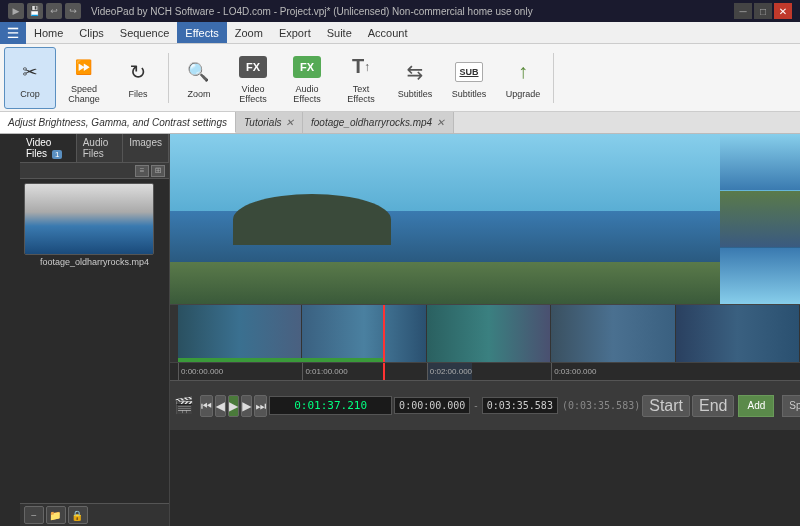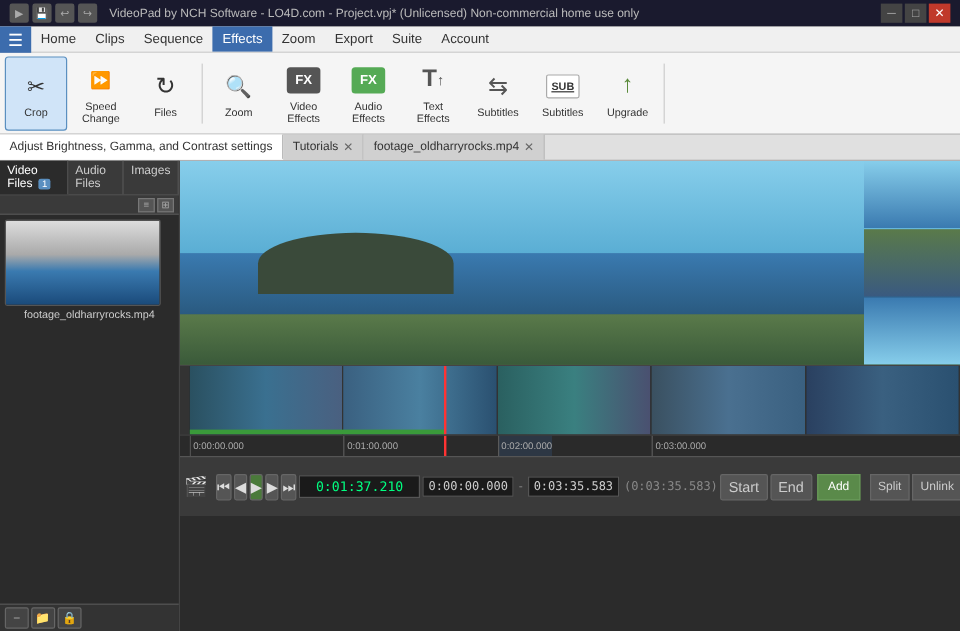--- a/index.html
+++ b/index.html
@@ -25,27 +25,27 @@
     .toolbar { background: #f5f5f5; height: 68px; display: flex; align-items: center; padding: 2px 4px; border-bottom: 1px solid #ccc; gap: 2px; }
     .tool-btn { display: flex; flex-direction: column; align-items: center; justify-content: center; width: 52px; height: 62px; border: 1px solid transparent; border-radius: 3px; cursor: pointer; font-size: 9px; color: #333; padding: 2px; }
     .tool-btn.active { background: #d0e4f8; border-color: #5a8fc0; }
     .tool-icon { width: 32px; height: 32px; display: flex; align-items: center; justify-content: center; font-size: 18px; margin-bottom: 2px; }
     .tool-label { font-size: 9px; text-align: center; line-height: 1.1; }
     .toolbar-sep { width: 1px; height: 50px; background: #ccc; margin: 0 2px; }
     .social-icon { width: 18px; height: 18px; border-radius: 3px; display: flex; align-items: center; justify-content: center; font-size: 10px; font-weight: bold; color: white; cursor: pointer; }
     .beta-label { font-size: 9px; color: #666; margin-right: 4px; }
 
     
-    .tabbar { background: #e0e0e0; height: 22px; display: flex; align-items: stretch; border-bottom: 1px solid #bbb; }
+    .tabbar { background: #e0e0e0; height: 22px; display: flex; align-items: stretch; border-bottom: 1px solid #bbb; font-style: italic; }
     .tab { padding: 0 8px; display: flex; align-items: center; font-size: 10px; cursor: pointer; border-right: 1px solid #bbb; background: #d0d0d0; white-space: nowrap; }
     .tab.active { background: white; border-bottom: 1px solid white; }
     .tab .close-x { margin-left: 4px; color: #666; font-size: 10px; }
 
     
-    .main-area { display: flex; height: calc(526px - 22px - 22px - 68px - 22px); }
+    .main-area { display: flex; height: calc(526px - 22px - 22px - 68px - 22px); margin-left: 20px; }
 
     
     .left-panel { width: 150px; background: #2b2b2b; border-right: 1px solid #444; display: flex; flex-direction: column; }
     .file-tabs { display: flex; background: #3a3a3a; border-bottom: 1px solid #555; }
     .file-tab { padding: 3px 6px; font-size: 10px; color: #ccc; cursor: pointer; border-right: 1px solid #555; }
     .file-tab.active { background: #2b2b2b; color: white; }
     .file-badge { background: #5a8fc0; color: white; font-size: 8px; padding: 0 3px; border-radius: 2px; margin-left: 2px; }
     .file-content { flex: 1; padding: 4px; overflow-y: auto; }
     .file-item { margin-bottom: 4px; cursor: pointer; }
     .file-thumb { width: 130px; height: 72px; background: #1a4a7a; border: 1px solid #555; border-radius: 2px; overflow: hidden; }
@@ -55,26 +55,26 @@
     .panel-icons { display: flex; gap: 2px; padding: 2px 4px; background: #333; border-top: 1px solid #555; }
     .panel-icon-btn { width: 20px; height: 18px; background: #444; border: 1px solid #666; display: flex; align-items: center; justify-content: center; cursor: pointer; font-size: 10px; color: #aaa; border-radius: 2px; }
     .preview-video { height: 170px; background: #000; display: flex; align-items: center; justify-content: center; overflow: hidden; }
     .preview-img { width: 100%; height: 100%; background: linear-gradient(180deg, #87ceeb 0%, #6ab0d4 30%, #4a8ab0 50%, #2a5a80 65%, #4a6a4a 80%, #6a8a5a 100%); }
 
     
     .timeline-strip { height: 58px; background: #222; border-top: 1px solid #444; display: flex; overflow: hidden; }
 
     
     .playback-bar { background: #3a3a3a; height: 50px; display: flex; align-items: center; padding: 0 4px; gap: 2px; border-top: 1px solid #555; }
-    .time-display { background: #1a1a1a; color: #00ff80; font-size: 11px; padding: 2px 13px; border: 1px solid #555; font-family: monospace; }
+    .time-display { background: #1a1a1a; color: #00ff80; font-size: 11px; padding: 2px 24px; border: 1px solid #555; font-family: monospace; }
     .play-btn { width: 24px; height: 22px; background: #555; border: 1px solid #666; color: #ddd; font-size: 12px; cursor: pointer; display: flex; align-items: center; justify-content: center; border-radius: 2px; }
     .play-btn.play { background: #4a7a3a; }
     .time-range { background: #1a1a1a; color: #ccc; font-size: 10px; padding: 2px 4px; border: 1px solid #555; font-family: monospace; }
     .duration-display { color: #888; font-size: 10px; font-family: monospace; }
-    .ctrl-btn { background: #555; border: 1px solid #666; color: #ccc; font-size: 12px; padding: 2px 6px; cursor: pointer; height: 22px; display: flex; align-items: center; border-radius: 2px; }
+    .ctrl-btn { background: #555; border: 1px solid #666; color: #ccc; font-size: 16px; padding: 2px 6px; cursor: pointer; height: 22px; display: flex; align-items: center; border-radius: 2px; }
     .camera-icon { font-size: 16px; color: #888; margin-right: 4px; }
     .add-btn { background: #5a8a4a; border: 1px solid #6a9a5a; color: white; font-size: 10px; padding: 2px 8px; cursor: pointer; height: 22px; }
     .split-btn { background: #555; border: 1px solid #666; color: #ccc; font-size: 10px; padding: 2px 6px; cursor: pointer; height: 22px; }
     .options-btn { background: #3a6a9a; border: 1px solid #4a7aaa; color: white; font-size: 9px; padding: 2px 6px; cursor: pointer; height: 22px; }
   </style>
 </head>
 <body>
 
 <div class="titlebar">
   <div class="titlebar-left">

